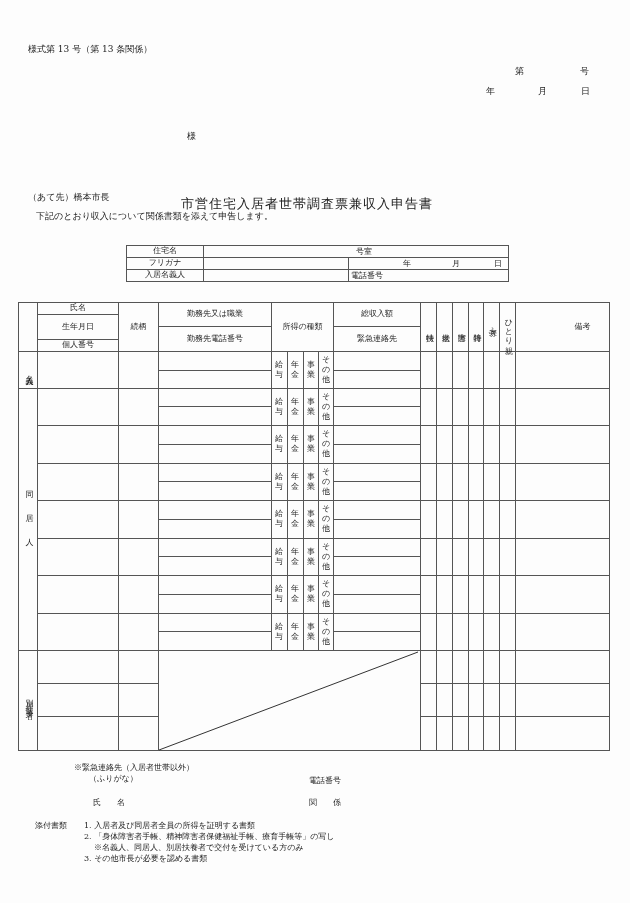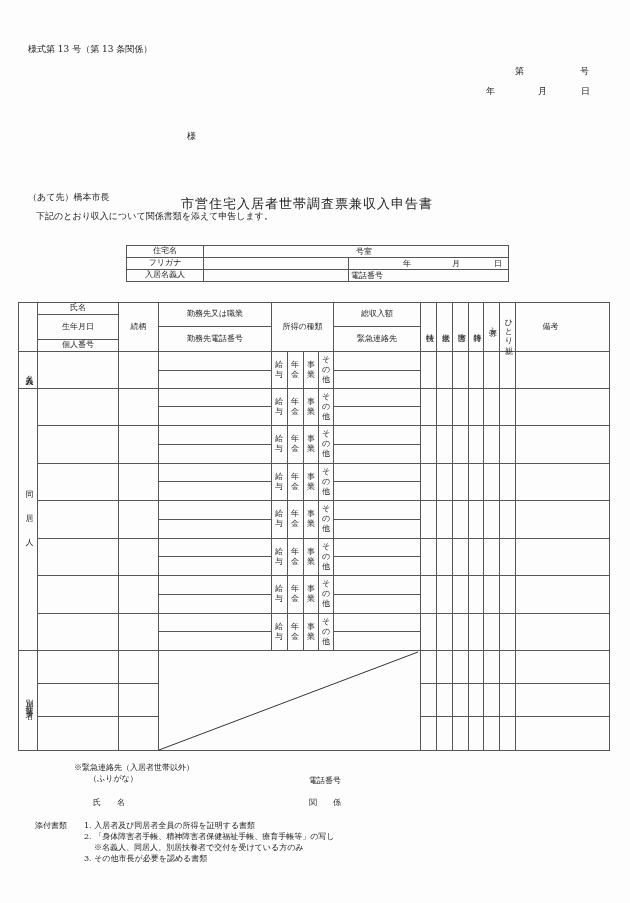--- a/index.html
+++ b/index.html
@@ -139,21 +139,21 @@
   <div class="cell" style="left:159px;top:327px;width:112px;height:24px;">勤務先電話番号</div>
   <div class="cell" style="left:272px;top:303px;width:61px;height:48px;">所得の種類</div>
   <div class="cell" style="left:334px;top:303px;width:86px;height:23px;">総収入額</div>
   <div class="cell" style="left:334px;top:327px;width:86px;height:24px;">緊急連絡先</div>
   <div class="cell vert" style="left:421px;top:303px;width:15px;height:48px;">特扶</div>
   <div class="cell vert" style="left:437px;top:303px;width:15px;height:48px;">老扶</div>
   <div class="cell vert" style="left:453px;top:303px;width:15px;height:48px;">障害</div>
   <div class="cell vert" style="left:469px;top:303px;width:14px;height:48px;">特障</div>
   <div class="cell vert" style="left:484px;top:303px;width:15px;height:48px;">寡ふ</div>
   <div class="cell vert" style="left:500px;top:303px;width:15px;height:48px;">ひとり親</div>
-  <div class="cell" style="left:504px;top:303px;width:93px;height:48px;">備考</div>
+  <div class="cell" style="left:536px;top:303px;width:93px;height:48px;">備考</div>
 
   <div class="cell vert" style="left:19px;top:352px;width:18px;height:36px;letter-spacing:1px;">名義人</div>
   <div class="cell vert" style="left:19px;top:389px;width:18px;height:261px;letter-spacing:24px;">同居人</div>
   <div class="cell vert" style="left:19px;top:651px;width:18px;height:99px;letter-spacing:3px;">別居扶養者</div>
 
   <div id="income-labels">
       <div class="st" style="left: 273px; top: 359.5px; white-space: normal; word-break: break-all;">給与</div>
       <div class="st" style="left: 289px; top: 359.5px; white-space: normal; word-break: break-all;">年金</div>
       <div class="st" style="left: 305px; top: 359.5px; white-space: normal; word-break: break-all;">事業</div>
       <div class="st" style="left: 320px; top: 354.5px; white-space: normal; word-break: break-all;">その他</div>

